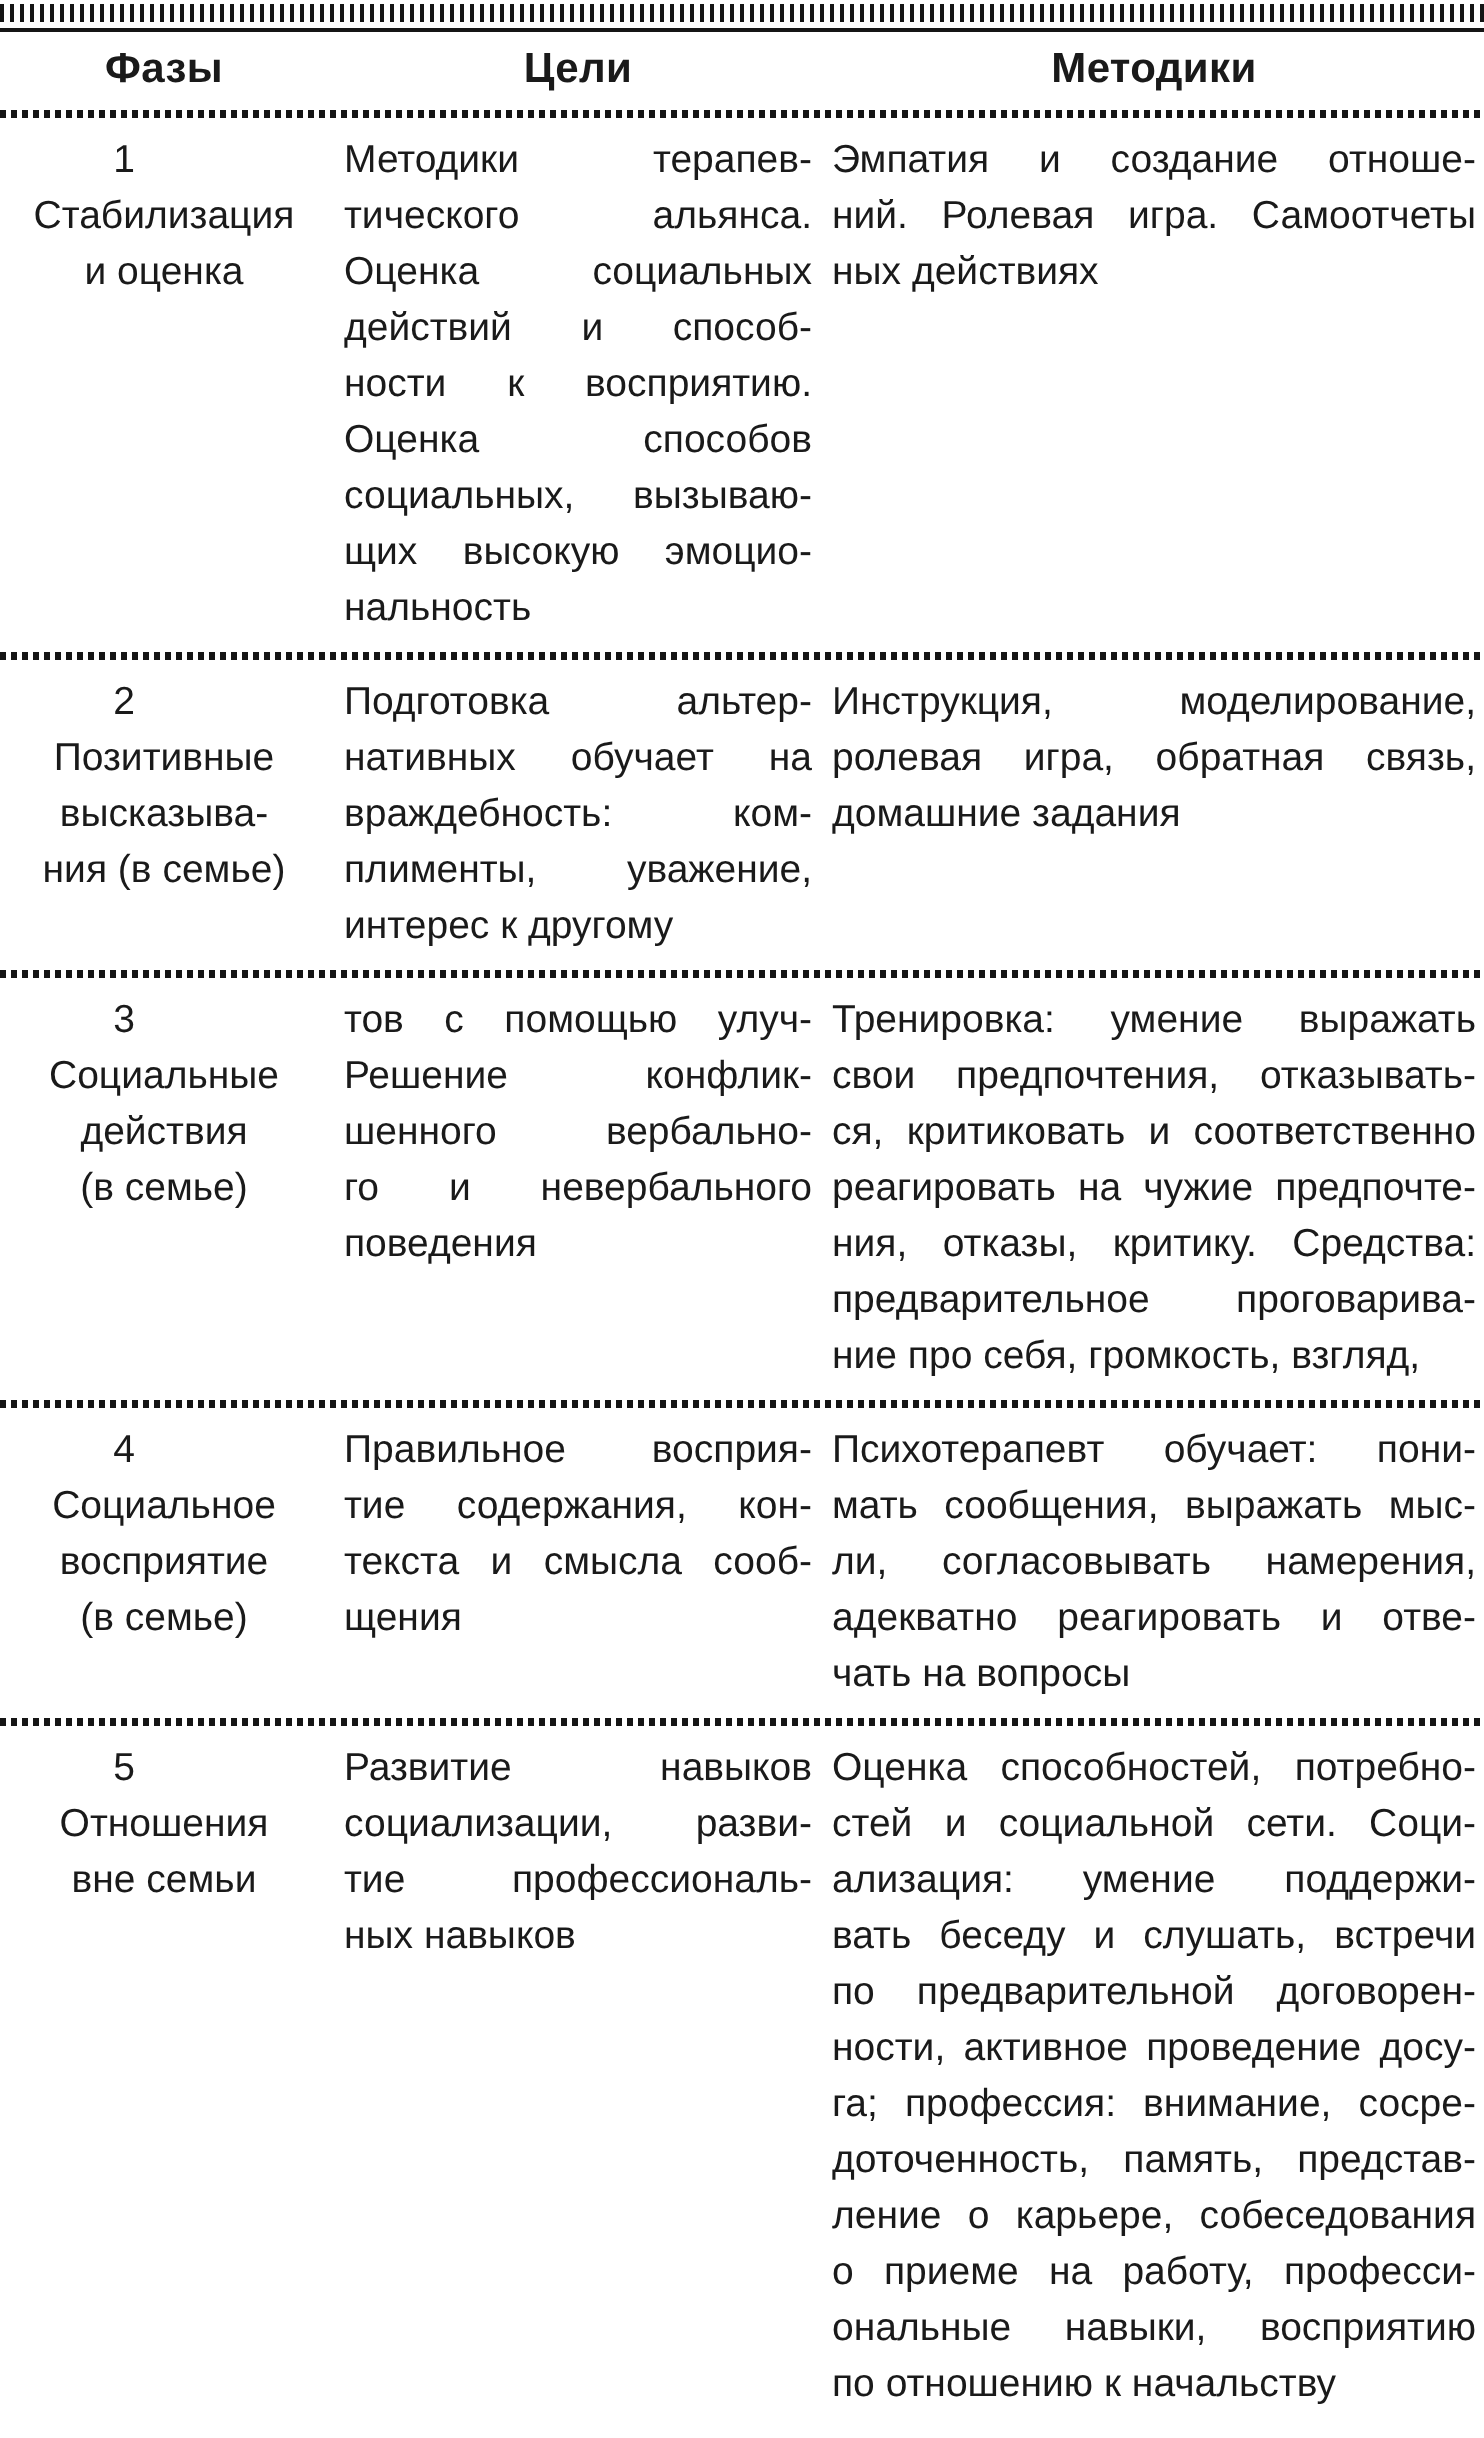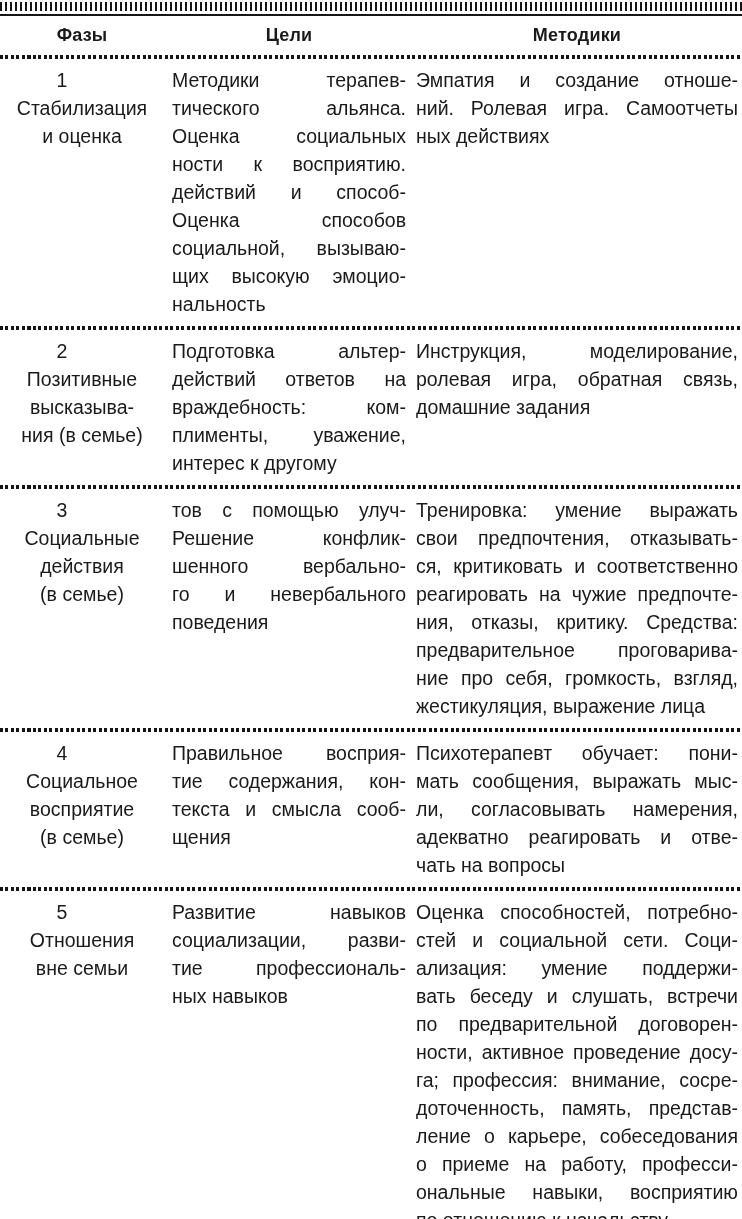--- a/index.html
+++ b/index.html
@@ -38,21 +38,21 @@
     grid-template-columns: 160px 234px 1fr;
     column-gap: 10px;
     box-sizing: border-box;
     padding: 7px 4px 8px 2px;
   }
   .thead {
     padding: 6px 4px 7px 2px;
   }
   .th {
     font-weight: bold;
-    font-size: 18px;
+    font-size: 21px;
     line-height: 26px;
     text-align: center;
     letter-spacing: 0.2px;
   }
   .cell {
     font-size: 19.5px;
     line-height: 28px;
   }
   .cell-justify .tline {
     text-align: justify;
@@ -90,24 +90,24 @@
       <div class="phase-num">1</div>
       <div class="phase-name">
           <div class="tline">Стабилизация</div>
           <div class="tline">и оценка</div>
         </div>
     </div>
     <div class="cell cell-justify">
         <div class="tline">Методики терапев-</div>
         <div class="tline">тического альянса.</div>
         <div class="tline">Оценка социальных</div>
+        <div class="tline">действий и способ-</div>
         <div class="tline">ности к восприятию.</div>
-        <div class="tline">действий и способ-</div>
         <div class="tline">Оценка способов</div>
-        <div class="tline">социальной, вызываю-</div>
+        <div class="tline">социальных, вызываю-</div>
         <div class="tline">щих высокую эмоцио-</div>
         <div class="tline">нальность</div>
       </div>
     <div class="cell cell-justify">
         <div class="tline">Эмпатия и создание отноше-</div>
         <div class="tline">ний. Ролевая игра. Самоотчеты</div>
         <div class="tline">ных действиях</div>
       </div>
   </div>
 
@@ -117,21 +117,21 @@
     <div class="cell phase-cell">
       <div class="phase-num">2</div>
       <div class="phase-name">
           <div class="tline">Позитивные</div>
           <div class="tline">высказыва-</div>
           <div class="tline">ния (в семье)</div>
         </div>
     </div>
     <div class="cell cell-justify">
         <div class="tline">Подготовка альтер-</div>
-        <div class="tline">действий ответов на</div>
+        <div class="tline">нативных обучает на</div>
         <div class="tline">враждебность: ком-</div>
         <div class="tline">плименты, уважение,</div>
         <div class="tline">интерес к другому</div>
       </div>
     <div class="cell cell-justify">
         <div class="tline">Инструкция, моделирование,</div>
         <div class="tline">ролевая игра, обратная связь,</div>
         <div class="tline">домашние задания</div>
       </div>
   </div>
@@ -155,21 +155,20 @@
         <div class="tline">поведения</div>
       </div>
     <div class="cell cell-justify">
         <div class="tline">Тренировка: умение выражать</div>
         <div class="tline">свои предпочтения, отказывать-</div>
         <div class="tline">ся, критиковать и соответственно</div>
         <div class="tline">реагировать на чужие предпочте-</div>
         <div class="tline">ния, отказы, критику. Средства:</div>
         <div class="tline">предварительное проговарива-</div>
         <div class="tline">ние про себя, громкость, взгляд,</div>
-        <div class="tline">жестикуляция, выражение лица</div>
       </div>
   </div>
 
   <div class="rule-dotted"></div>
 
   <div class="trow">
     <div class="cell phase-cell">
       <div class="phase-num">4</div>
       <div class="phase-name">
           <div class="tline">Социальное</div>

